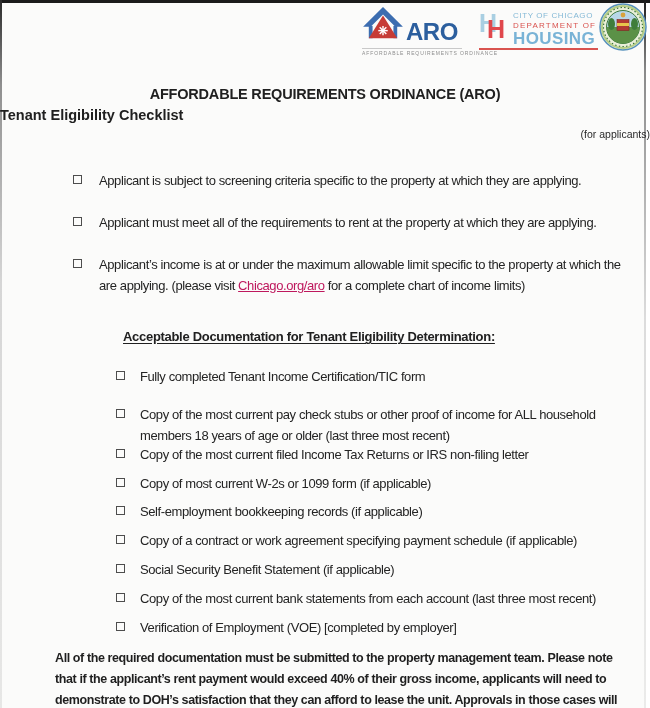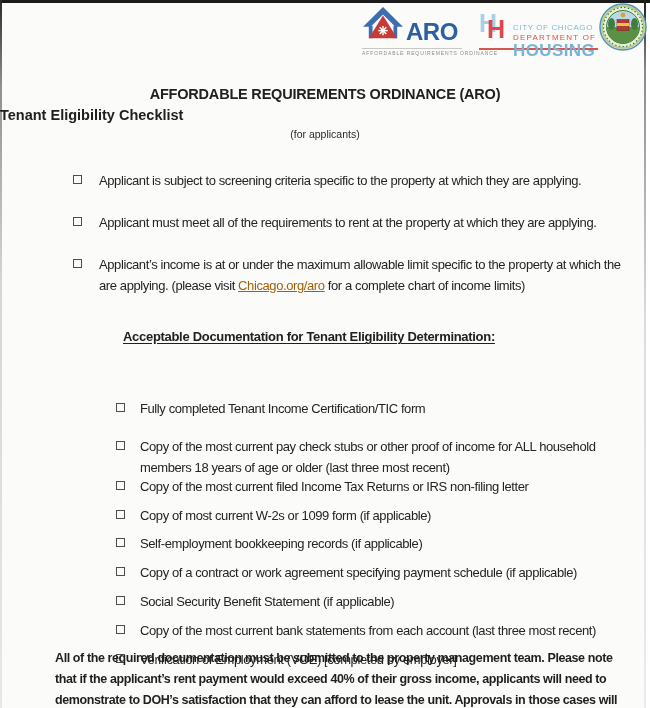--- a/index.html
+++ b/index.html
@@ -21,48 +21,48 @@
   .aro-logo { position:absolute; left:362px; top:6px; width:100px; height:50px; }
   .aro-row { display:flex; align-items:flex-end; }
   .aro-text { font-size:24px; font-weight:bold; color:#2c5f9e; letter-spacing:-0.5px; line-height:1; margin-left:2px; margin-bottom:2px; }
   .aro-tagline { font-size:5px; color:#8d8d8d; letter-spacing:0.9px; white-space:nowrap; margin-top:2px; border-top:1px solid #c9c9c9; padding-top:1px; }
 
   .doh-logo { position:absolute; left:479px; top:11px; width:119px; height:39px;
     display:flex; align-items:flex-start; border-bottom:2px solid #d9534f; padding-bottom:2px; }
   .doh-monogram { position:relative; width:32px; height:34px; flex:0 0 32px; }
   .doh-h-back { position:absolute; left:0; top:0; font-size:25px; font-weight:bold; color:#a9cfe2; line-height:1; }
   .doh-h-front { position:absolute; left:8px; top:6px; font-size:25px; font-weight:bold; color:#e0474c; line-height:1; }
-  .doh-textblock { padding-left:2px;margin-top:12px; }
+  .doh-textblock { padding-left:2px; }
   .doh-line1 { font-size:8px; letter-spacing:0.6px; color:#85b9d6; white-space:nowrap; }
   .doh-line2 { font-size:8px; letter-spacing:1.2px; color:#d9534f; white-space:nowrap; margin-top:1px; }
   .doh-line3 { font-size:17px; font-weight:bold; letter-spacing:0.4px; color:#79b3d6; white-space:nowrap; line-height:1.05; }
 
   .seal { position:absolute; left:599px; top:3px; width:48px; height:48px; }
 
   
   .title1 { position:absolute; top:86px; left:0; right:0; text-align:center;
     font-size:14.5px; font-weight:bold; letter-spacing:-0.2px; color:#202020; }
   .title2 { position:absolute; top:107px; left:0; right:0; text-align:left;
     font-size:14.5px; font-weight:bold; color:#202020; }
-  .title3 { position:absolute; top:128px; left:0; right:0; text-align:center;
+  .title3 { position:absolute; top:128px; left:0; right:0; text-align:right;
     font-size:10.5px; color:#2a2a2a; }
 
   
   .check-item { position:absolute; display:flex; font-size:13px; letter-spacing:-0.4px; line-height:21px; color:#242424; }
   .l1 { left:73px; width:552px; }
-  .l2 { left:116px; width:508px;margin-top:32px; }
+  .l2 { left:116px; width:508px; }
   .cbox { flex:0 0 9px; width:9px; height:9px; border:1px solid #4d4d4d; background:transparent; margin-top:5px; }
   .l1 .cbox { margin-right:17px; }
   .l2 .cbox { margin-right:15px; }
   .ctext { flex:1; }
 
   .doc-heading { position:absolute; left:75px; top:329px; font-size:13px; font-weight:bold;
     letter-spacing:-0.3px; color:#202020; text-decoration:underline; text-underline-offset:2px;margin-left:48px; }
 
-  .doc-link { color:#a16207; text-decoration:underline; cursor:pointer; }
+  .doc-link { color:#be185d; text-decoration:underline; cursor:pointer; }
 
   
   .footer-para { position:absolute; left:55px; top:648px; width:572px;
     font-size:12.5px; font-weight:bold; letter-spacing:-0.4px; line-height:21px; color:#1f1f1f; }
 </style>
 </head>
 <body>
 
 <div class="page">
   <div class="edge-top"></div>

